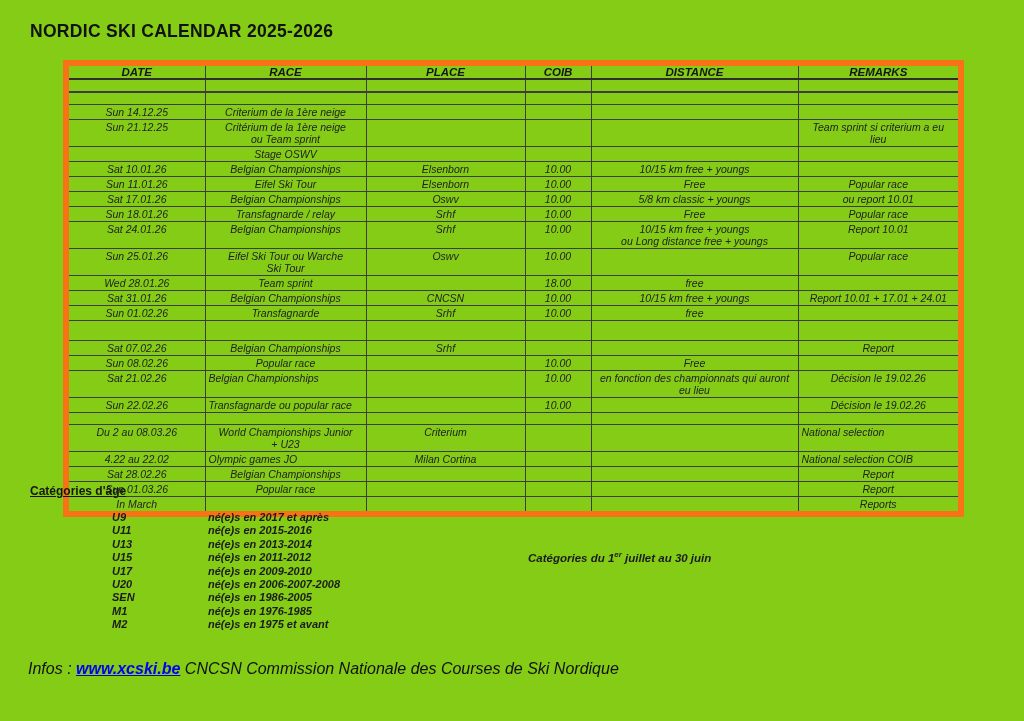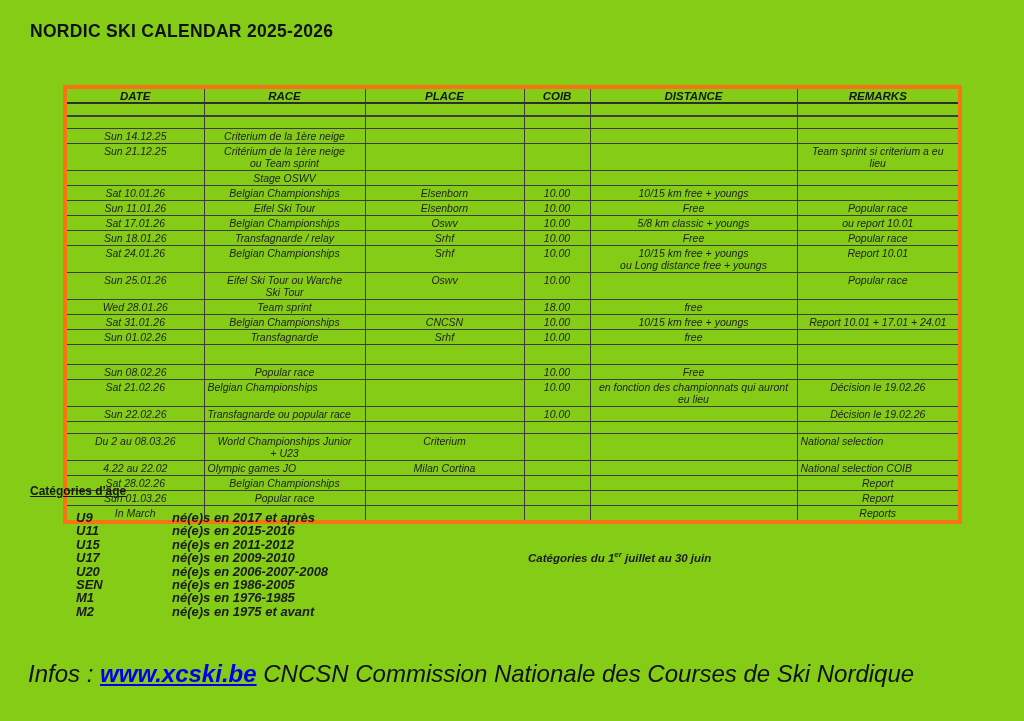--- a/index.html
+++ b/index.html
@@ -11,41 +11,41 @@
     letter-spacing: 0.3px; color: #111; }
 
   table.cal { position: absolute; left: 63px; top: 60px; width: 895px;
     border-collapse: collapse; table-layout: fixed; }
   table.cal col.c0 { width: 139px; }
   table.cal col.c1 { width: 161px; }
   table.cal col.c2 { width: 159px; }
   table.cal col.c3 { width: 66px; }
   table.cal col.c4 { width: 207px; }
   table.cal col.c5 { width: 163px; }
-  table.cal { border: 4px solid #f97316; margin-top: 25px; }
+  table.cal { border: 6px solid #f97316; }
   table.cal th, table.cal td { border: 1px solid #3d3d3d; vertical-align: top;
     text-align: center; font-style: italic; overflow: hidden; }
   table.cal th { font-size: 11.5px; font-weight: bold; color: #161616;
     height: 16px; vertical-align: middle; border-bottom: 2px solid #2e2e2e; }
   table.cal td { font-size: 10.5px; line-height: 12px; padding: 1px 3px;
     white-space: pre-line; color: #222; height: 12px; }
   table.cal td.al { text-align: left; }
   table.cal tbody tr:first-child td { border-bottom-width: 2px; }
 
   .cat-heading { position: absolute; left: 30px; top: 484px; font-size: 12px;
     font-weight: bold; text-decoration: underline; color: #161616; }
   .cat-list { position: absolute; left: 76px; top: 511px; }
-  .cat-row { display: flex; line-height: 13.4px; font-size: 13px; font-weight: bold;
-    font-style: italic; color: #1b1b1b; }
+  .cat-row { display: flex; line-height: 13.4px; font-size: 11px; font-weight: bold;
+    font-style: italic; color: #1b1b1b; margin-left: 36px; }
   .cat-code { width: 96px; }
   .cat-note { position: absolute; left: 528px; top: 550px; font-size: 11.5px;
     font-weight: bold; font-style: italic; color: #1b1b1b; }
   .cat-note sup { font-size: 8px; text-align: right; }
 
-  .footer { position: absolute; left: 28px; top: 660px; font-size: 24px;
+  .footer { position: absolute; left: 28px; top: 660px; font-size: 16px;
     font-style: italic; color: #111; white-space: nowrap; }
   .footer a { font-weight: bold; text-decoration: underline; }
 </style>
 </head>
 <body>
 
 <div class="page">
 
   <div class="title">NORDIC SKI CALENDAR 2025-2026</div>
 
@@ -187,20 +187,28 @@
         </tr>
         <tr style="height: 20px;">
           <td></td>
           <td></td>
           <td></td>
           <td></td>
           <td></td>
           <td></td>
         </tr>
         <tr>
+          <td>Sat 07.02.26</td>
+          <td>Belgian Championships</td>
+          <td>Srhf</td>
+          <td></td>
+          <td></td>
+          <td>Report</td>
+        </tr>
+        <tr>
           <td>Sun 08.02.26</td>
           <td>Popular race</td>
           <td></td>
           <td>10.00</td>
           <td>Free</td>
           <td></td>
         </tr>
         <tr>
           <td>Sat 21.02.26</td>
           <td class="al">Belgian Championships</td>
@@ -274,20 +282,24 @@
   <div class="cat-list">
       <div class="cat-row">
         <span class="cat-code">U9</span>
         <span>né(e)s en 2017 et après</span>
       </div>
       <div class="cat-row">
         <span class="cat-code">U11</span>
         <span>né(e)s en 2015-2016</span>
       </div>
       <div class="cat-row">
+        <span class="cat-code">U13</span>
+        <span>né(e)s en 2013-2014</span>
+      </div>
+      <div class="cat-row">
         <span class="cat-code">U15</span>
         <span>né(e)s en 2011-2012</span>
       </div>
       <div class="cat-row">
         <span class="cat-code">U17</span>
         <span>né(e)s en 2009-2010</span>
       </div>
       <div class="cat-row">
         <span class="cat-code">U20</span>
         <span>né(e)s en 2006-2007-2008</span>

